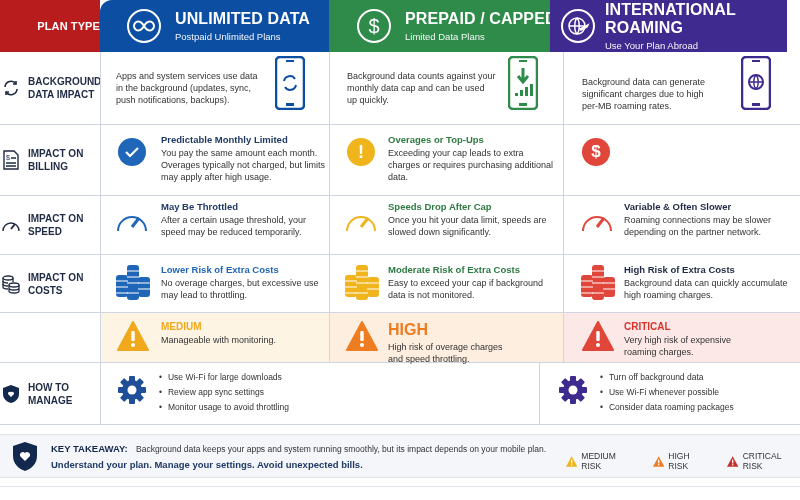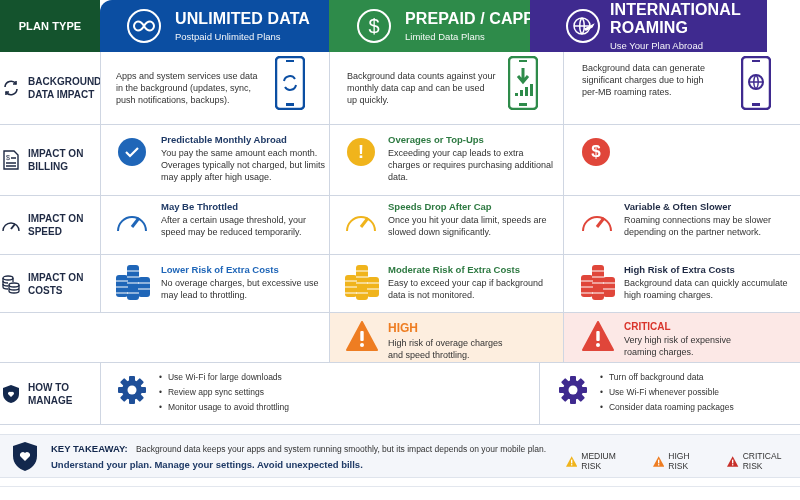--- a/index.html
+++ b/index.html
@@ -17,42 +17,42 @@
 .ttl{font-weight:700;font-size:9.5px;margin-bottom:2px}
 ul{list-style:none}
 ul li{font-size:8.5px;line-height:15px;color:#333}
 ul li:before{content:"•";margin-right:6px}
 .legend{display:flex;align-items:center;font-size:8.5px;color:#333;margin-left:18px}
 .legend svg{margin-right:4px}
 </style>
 </head>
 <body>
 
-<div class="hdr" style="left:0;width:100px;background:#14532d;justify-content:center;border-top-left-radius:0">
+<div class="hdr" style="left:0;width:100px;background:#b91c1c;justify-content:flex-end;border-top-left-radius:0">
   <span class="t" style="font-size:11px">PLAN TYPE</span>
 </div>
 <div class="hdr" style="left:100px;width:229px;background:#0b4ea2;padding-left:27px;border-top-left-radius:12px">
   <div class="ic">
     <svg width="22" height="12" viewBox="0 0 22 12">
         <path d="M11 6C9 2.5 7 1.5 5 1.5S1 3.5 1 6s2 4.5 4 4.5S9 9.5 11 6s4-4.5 6-4.5 4 2 4 4.5-2 4.5-4 4.5S13 9.5 11 6z" fill="none" stroke="#fff" stroke-width="2"></path>
       </svg>
   </div>
   <div>
       <div class="t">UNLIMITED DATA</div>
       <div class="s">Postpaid Unlimited Plans</div>
     </div>
 </div>
 <div class="hdr" style="left:329px;width:234px;background:#2e8b4a;padding-left:28px">
   <div class="ic" style="font-weight:400">$</div>
   <div>
       <div class="t">PREPAID / CAPPED</div>
       <div class="s">Limited Data Plans</div>
     </div>
 </div>
-<div class="hdr" style="left:530px;width:237px;background:#3f2a8f;padding-left:36px">
+<div class="hdr" style="left:550px;width:237px;background:#3f2a8f;padding-left:11px">
   <div class="ic" style="margin-right:10px">
     <svg width="24" height="24" viewBox="0 0 24 24" fill="none" stroke="#fff" stroke-width="1.5">
         <circle cx="11" cy="12" r="8"></circle>
         <path d="M3 12h16M11 4c3 3 3 13 0 16M11 4c-3 3-3 13 0 16"></path>
         <path d="M14 15l8-4-1 2-6 3z" fill="#fff"></path>
       </svg>
   </div>
   <div>
       <div class="t">INTERNATIONAL ROAMING</div>
       <div class="s">Use Your Plan Abroad</div>
@@ -84,21 +84,21 @@
         <rect x="1" y="1" width="28" height="52" rx="4" fill="none" stroke="#2e8b4a" stroke-width="2.5"></rect>
         <rect x="11" y="4" width="8" height="2" fill="#2e8b4a"></rect>
         <rect x="11" y="47" width="8" height="3" fill="#2e8b4a"></rect>
         <path d="M15 12v12M10 20l5 6 5-6" fill="none" stroke="#2e8b4a" stroke-width="3"></path>
         <rect x="7" y="37" width="3" height="3" fill="#2e8b4a"></rect>
         <rect x="12" y="34" width="3" height="6" fill="#2e8b4a"></rect>
         <rect x="17" y="31" width="3" height="9" fill="#2e8b4a"></rect>
         <rect x="22" y="28" width="3" height="12" fill="#2e8b4a"></rect>
       </svg>
   </div>
-  <div class="cell" style="left:563px;width:237px;padding:10px 0 0 18px">
+  <div class="cell" style="left:563px;width:237px;padding:24px 0 0 18px">
     <div class="body" style="width:140px">Background data can generate significant charges due to high per-MB roaming rates.</div>
     <svg style="position:absolute;left:177px;top:4px" width="30" height="54" viewBox="0 0 30 54">
         <rect x="1" y="1" width="28" height="52" rx="4" fill="none" stroke="#3f2a8f" stroke-width="2.5"></rect>
         <rect x="11" y="4" width="8" height="2" fill="#3f2a8f"></rect>
         <rect x="11" y="47" width="8" height="3" fill="#3f2a8f"></rect>
         <circle cx="15" cy="26" r="7" fill="none" stroke="#3f2a8f" stroke-width="2"></circle>
         <path d="M8 26h14M15 19c3 3 3 11 0 14M15 19c-3 3-3 11 0 14" fill="none" stroke="#3f2a8f" stroke-width="1.3"></path>
       </svg>
   </div>
 </div>
@@ -114,21 +114,21 @@
       </span>
     <span class="lt">IMPACT ON BILLING</span>
   </div>
   <div class="cell" style="left:100px;width:229px">
     <div style="position:absolute;left:17px;top:13px;width:28px;height:28px;border-radius:50%;background:#1f66b8;display:flex;align-items:center;justify-content:center">
         <svg width="14" height="11" viewBox="0 0 14 11">
           <path d="M1 5l4 4 8-8" fill="none" stroke="#fff" stroke-width="2.2"></path>
         </svg>
       </div>
     <div style="position:absolute;left:60px;top:9px;width:165px">
-        <div class="ttl" style="color:#1f3a66">Predictable Monthly Abroad</div>
+        <div class="ttl" style="color:#1f3a66">Predictable Monthly Limited</div>
         <div class="body">You pay the same amount each month. Overages typically not charged, but limits may apply after high usage.</div>
       </div>
   </div>
   <div class="cell" style="left:329px;width:234px">
     <div style="position:absolute;left:17px;top:13px;width:28px;height:28px;border-radius:50%;background:#f0b41c;color:#fff;font-weight:700;font-size:18px;display:flex;align-items:center;justify-content:center">!</div>
     <div style="position:absolute;left:58px;top:9px;width:170px">
         <div class="ttl" style="color:#2e7a42">Overages or Top-Ups</div>
         <div class="body">Exceeding your cap leads to extra charges or requires purchasing additional data.</div>
       </div>
   </div>
@@ -239,28 +239,39 @@
         </g>
       </svg>
     <div style="position:absolute;left:60px;top:9px;width:170px">
         <div class="ttl" style="color:#1f2a44">High Risk of Extra Costs</div>
         <div class="body">Background data can quickly accumulate high roaming charges.</div>
       </div>
   </div>
 </div>
 
 <div class="row" style="top:313px;height:50px">
+  <div class="cell" style="left:100px;width:229px;background:#fdf4e4">
+    <svg style="position:absolute;left:16px;top:8px" width="32" height="30" viewBox="0 0 32 30">
+        <path d="M16 1L31 29H1z" fill="#f0a81c" stroke="#f0a81c" stroke-linejoin="round" stroke-width="2"></path>
+        <rect x="14.3" y="10" width="3.4" height="10" rx="1" fill="#fff"></rect>
+        <circle cx="16" cy="24" r="2" fill="#fff"></circle>
+      </svg>
+    <div style="position:absolute;left:60px;top:8px;width:165px">
+        <div class="ttl" style="color:#f0a81c;font-size:10px">MEDIUM</div>
+        <div class="body">Manageable with monitoring.</div>
+      </div>
+  </div>
   <div class="cell" style="left:329px;width:234px;background:#fdeedf">
     <svg style="position:absolute;left:16px;top:8px" width="32" height="30" viewBox="0 0 32 30">
         <path d="M16 1L31 29H1z" fill="#ee7d22" stroke="#ee7d22" stroke-linejoin="round" stroke-width="2"></path>
         <rect x="14.3" y="10" width="3.4" height="10" rx="1" fill="#fff"></rect>
         <circle cx="16" cy="24" r="2" fill="#fff"></circle>
       </svg>
     <div style="position:absolute;left:58px;top:8px;width:170px">
-        <div class="ttl" style="color:#ee7d22;font-size:12px">HIGH</div>
+        <div class="ttl" style="color:#ee7d22;font-size:16px">HIGH</div>
         <div class="body" style="width:120px">High risk of overage charges and speed throttling.</div>
       </div>
   </div>
   <div class="cell" style="left:563px;width:237px;background:#fce8e6">
     <svg style="position:absolute;left:18px;top:8px" width="32" height="30" viewBox="0 0 32 30">
         <path d="M16 1L31 29H1z" fill="#e0463a" stroke="#e0463a" stroke-linejoin="round" stroke-width="2"></path>
         <rect x="14.3" y="10" width="3.4" height="10" rx="1" fill="#fff"></rect>
         <circle cx="16" cy="24" r="2" fill="#fff"></circle>
       </svg>
     <div style="position:absolute;left:60px;top:8px;width:170px">

